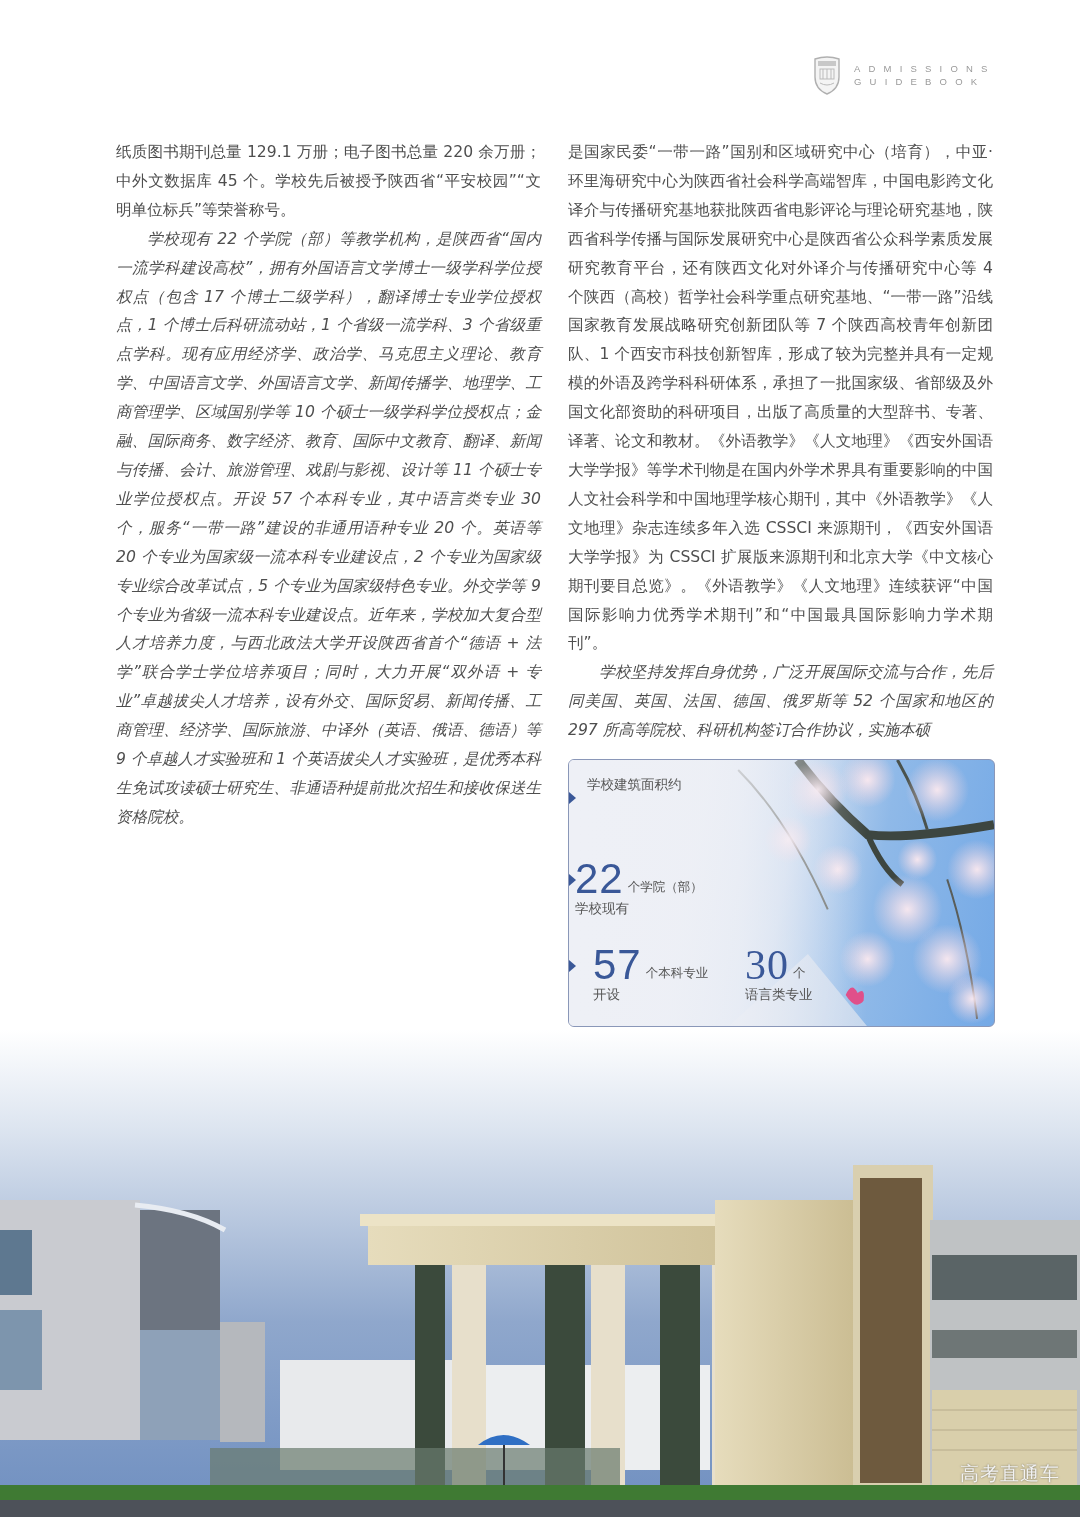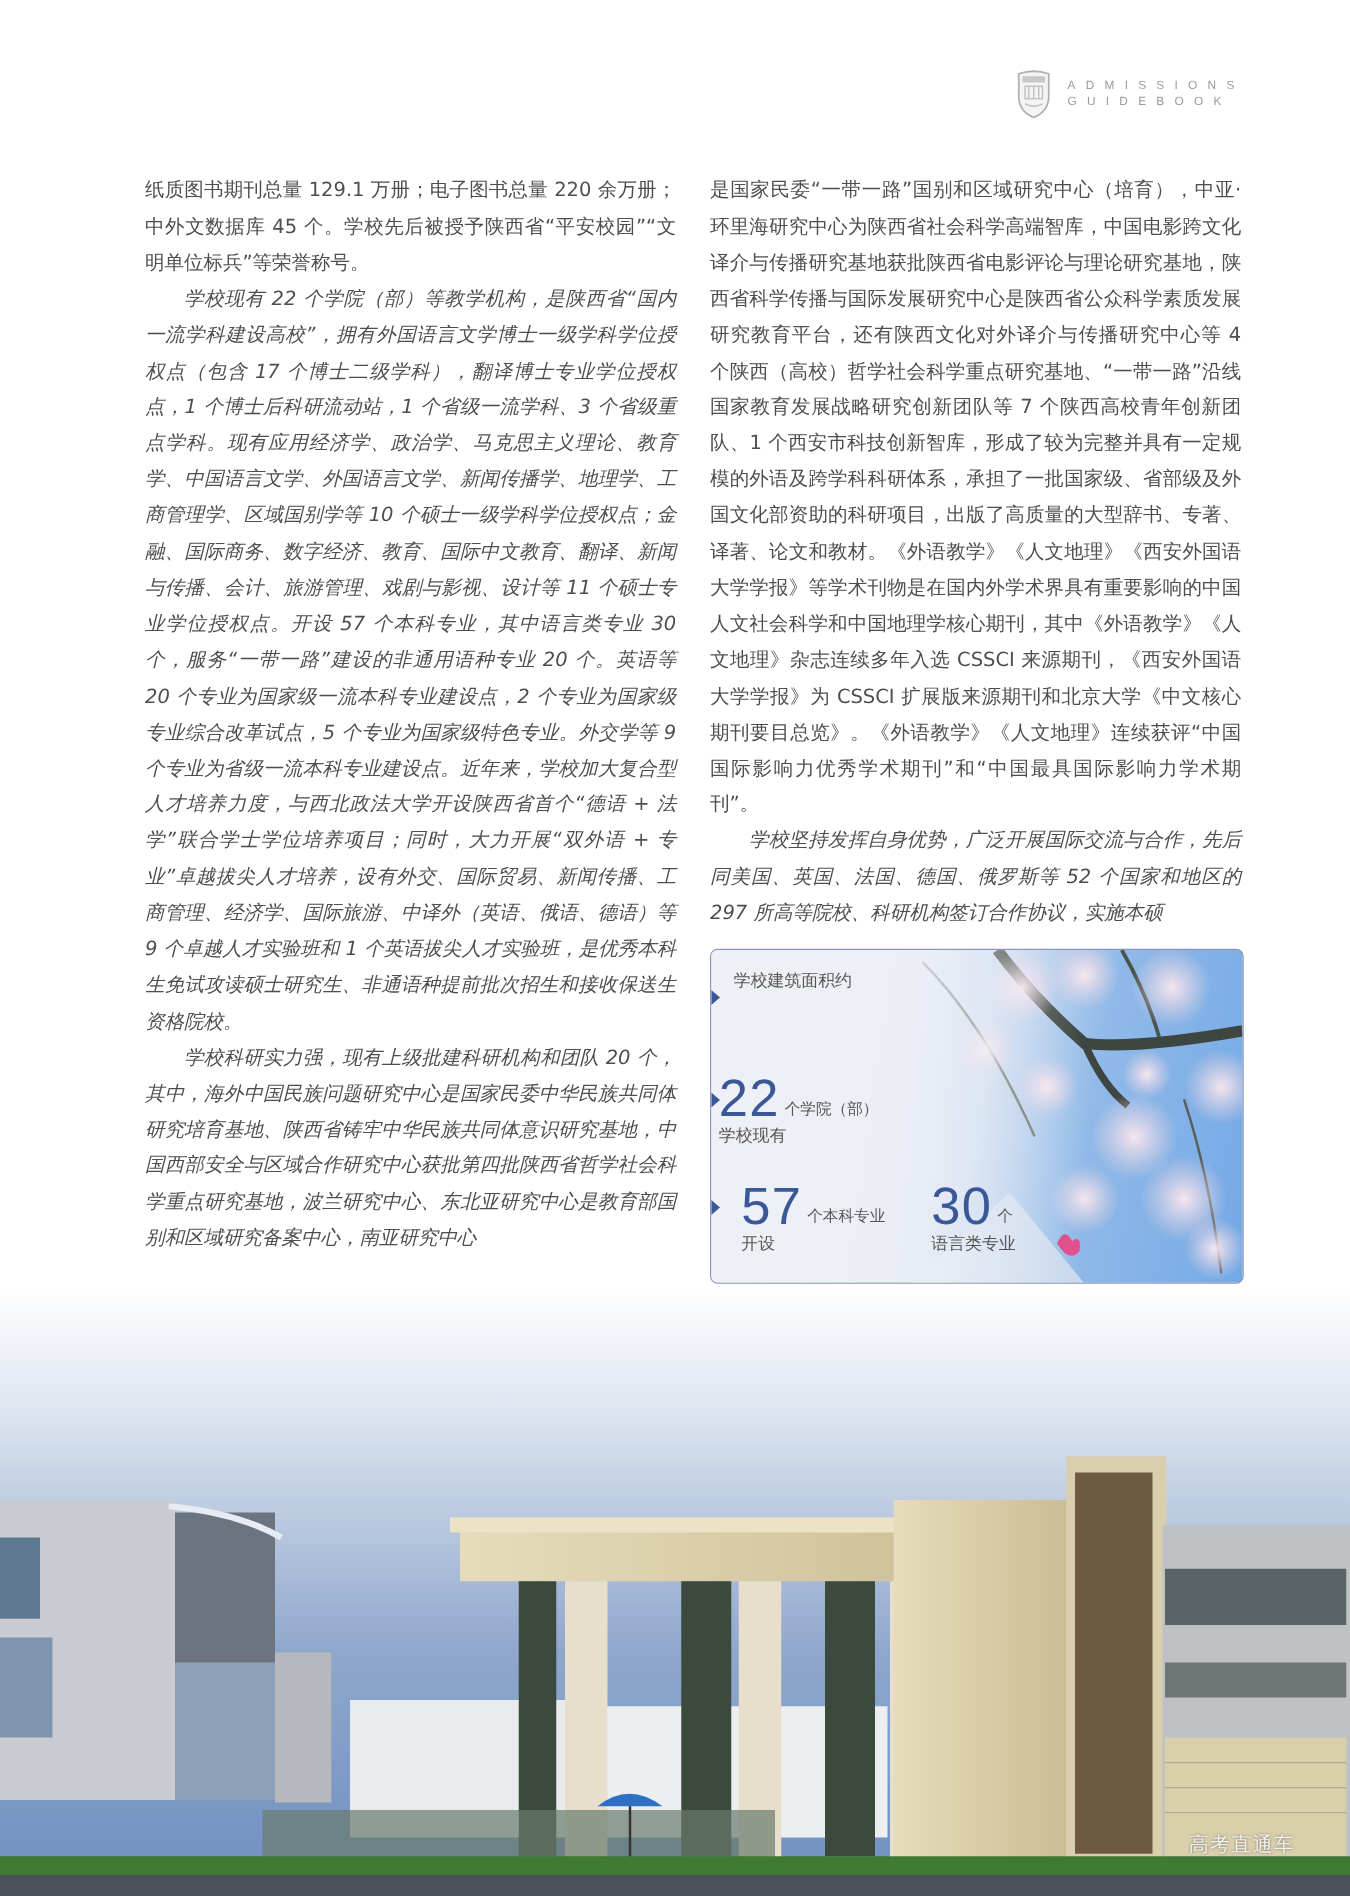--- a/index.html
+++ b/index.html
@@ -27,21 +27,21 @@
   .sky-layer { position: absolute; inset: 0; }
   .stat { position: absolute; display: flex; flex-direction: column; }
   .stat-row { display: flex; align-items: flex-end; }
   .stat-num { font-family: "Liberation Sans", sans-serif; font-weight: 300; color: #3a5898; line-height: 1; letter-spacing: 1px; }
   .stat-unit { font-size: 12.5px; color: #555; margin-left: 8px; margin-bottom: 4px; }
   .stat-label { font-size: 13.5px; color: #555; margin-top: 0; }
   .marker { position: absolute; width: 0; height: 0; border-top: 6px solid transparent; border-bottom: 6px solid transparent; border-left: 7px solid #3a5898; }
 
   
   .photo { position: absolute; left: 0; top: 1030px; width: 1080px; height: 487px; overflow: hidden; }
-  .watermark { position: absolute; right: 44px; bottom: 30px; font-size: 16px; color: #f2f2f2; letter-spacing: 1px; text-shadow: 0 0 2px rgba(0,0,0,0.5); font-family: Liberation Serif, serif; }
+  .watermark { position: absolute; right: 20px; bottom: 30px; font-size: 19px; color: #f2f2f2; letter-spacing: 1px; text-shadow: 0 0 2px rgba(0,0,0,0.5); font-family: Liberation Serif, serif; }
   .sign { position: absolute; left: 0; top: 393px; width: 215px; height: 62px; background: #f3f3f1; border-top: 1px solid #ccc; }
   .sign-cn { position: absolute; left: 6px; top: 4px; font-family: "DejaVu Serif", serif; font-size: 26px; color: #b71c1c; letter-spacing: 32px; font-style: italic; }
   .sign-en { position: absolute; left: 2px; top: 38px; font-family: "Liberation Sans", sans-serif; font-weight: bold; font-size: 12px; color: #2a2a2a; letter-spacing: 1.5px; }
 </style>
 </head>
 <body>
 
 <div class="header">
   <svg class="crest" viewBox="0 0 30 40">
     <path d="M3 4 Q15 0 27 4 L27 22 Q27 34 15 39 Q3 34 3 22 Z" fill="#f4f4f4" stroke="#b0b0b0" stroke-width="1.4"></path>
@@ -54,21 +54,20 @@
   </svg>
   <div class="header-text">
     <div>ADMISSIONS</div>
     <div>GUIDEBOOK</div>
   </div>
 </div>
 
 <div class="col col-left">
   <p>纸质图书期刊总量 129.1 万册；电子图书总量 220 余万册；中外文数据库 45 个。学校先后被授予陕西省“平安校园”“文明单位标兵”等荣誉称号。</p>
   <p class="indent">学校现有 22 个学院（部）等教学机构，是陕西省“国内一流学科建设高校”，拥有外国语言文学博士一级学科学位授权点（包含 17 个博士二级学科），翻译博士专业学位授权点，1 个博士后科研流动站，1 个省级一流学科、3 个省级重点学科。现有应用经济学、政治学、马克思主义理论、教育学、中国语言文学、外国语言文学、新闻传播学、地理学、工商管理学、区域国别学等 10 个硕士一级学科学位授权点；金融、国际商务、数字经济、教育、国际中文教育、翻译、新闻与传播、会计、旅游管理、戏剧与影视、设计等 11 个硕士专业学位授权点。开设 57 个本科专业，其中语言类专业 30 个，服务“一带一路”建设的非通用语种专业 20 个。英语等 20 个专业为国家级一流本科专业建设点，2 个专业为国家级专业综合改革试点，5 个专业为国家级特色专业。外交学等 9 个专业为省级一流本科专业建设点。近年来，学校加大复合型人才培养力度，与西北政法大学开设陕西省首个“德语 + 法学”联合学士学位培养项目；同时，大力开展“双外语 + 专业”卓越拔尖人才培养，设有外交、国际贸易、新闻传播、工商管理、经济学、国际旅游、中译外（英语、俄语、德语）等 9 个卓越人才实验班和 1 个英语拔尖人才实验班，是优秀本科生免试攻读硕士研究生、非通语种提前批次招生和接收保送生资格院校。</p>
-  <p class="indent">学校科研实力强，现有上级批建科研机构和团队 20 个，其中，海外中国民族问题研究中心是国家民委中华民族共同体研究培育基地、陕西省铸牢中华民族共同体意识研究基地，中国西部安全与区域合作研究中心获批第四批陕西省哲学社会科学重点研究基地，波兰研究中心、东北亚研究中心是教育部国别和区域研究备案中心，南亚研究中心</p>
 </div>
 
 <div class="col col-right">
   <p>是国家民委“一带一路”国别和区域研究中心（培育），中亚·环里海研究中心为陕西省社会科学高端智库，中国电影跨文化译介与传播研究基地获批陕西省电影评论与理论研究基地，陕西省科学传播与国际发展研究中心是陕西省公众科学素质发展研究教育平台，还有陕西文化对外译介与传播研究中心等 4 个陕西（高校）哲学社会科学重点研究基地、“一带一路”沿线国家教育发展战略研究创新团队等 7 个陕西高校青年创新团队、1 个西安市科技创新智库，形成了较为完整并具有一定规模的外语及跨学科科研体系，承担了一批国家级、省部级及外国文化部资助的科研项目，出版了高质量的大型辞书、专著、译著、论文和教材。《外语教学》《人文地理》《西安外国语大学学报》等学术刊物是在国内外学术界具有重要影响的中国人文社会科学和中国地理学核心期刊，其中《外语教学》《人文地理》杂志连续多年入选 CSSCI 来源期刊，《西安外国语大学学报》为 CSSCI 扩展版来源期刊和北京大学《中文核心期刊要目总览》。《外语教学》《人文地理》连续获评“中国国际影响力优秀学术期刊”和“中国最具国际影响力学术期刊”。</p>
   <p class="indent">学校坚持发挥自身优势，广泛开展国际交流与合作，先后同美国、英国、法国、德国、俄罗斯等 52 个国家和地区的 297 所高等院校、科研机构签订合作协议，实施本硕</p>
 </div>
 
 <div class="stats-box">
   <svg class="sky-layer" viewBox="0 0 427 268" preserveAspectRatio="none">
     <defs>
@@ -123,21 +122,21 @@
   <div class="stat" style="left:24px; top:184px;">
     <div class="stat-row">
       <span class="stat-num" style="font-size:42px;">57</span>
       <span class="stat-unit" style="margin-left:4px;">个本科专业</span>
     </div>
     <span class="stat-label">开设</span>
   </div>
 
   <div class="stat" style="left:176px; top:184px;">
     <div class="stat-row">
-      <span class="stat-num" style="font-size:42px;">30</span>
+      <span class="stat-num" style="font-size:42px;font-family:Liberation Serif, serif;">30</span>
       <span class="stat-unit" style="margin-left:4px;">个</span>
     </div>
     <span class="stat-label">语言类专业</span>
   </div>
 </div>
 
 <div class="photo">
   <svg width="1080" height="487" viewBox="0 0 1080 487">
     <defs>
       <linearGradient id="sky" x1="0" y1="0" x2="0" y2="1">

